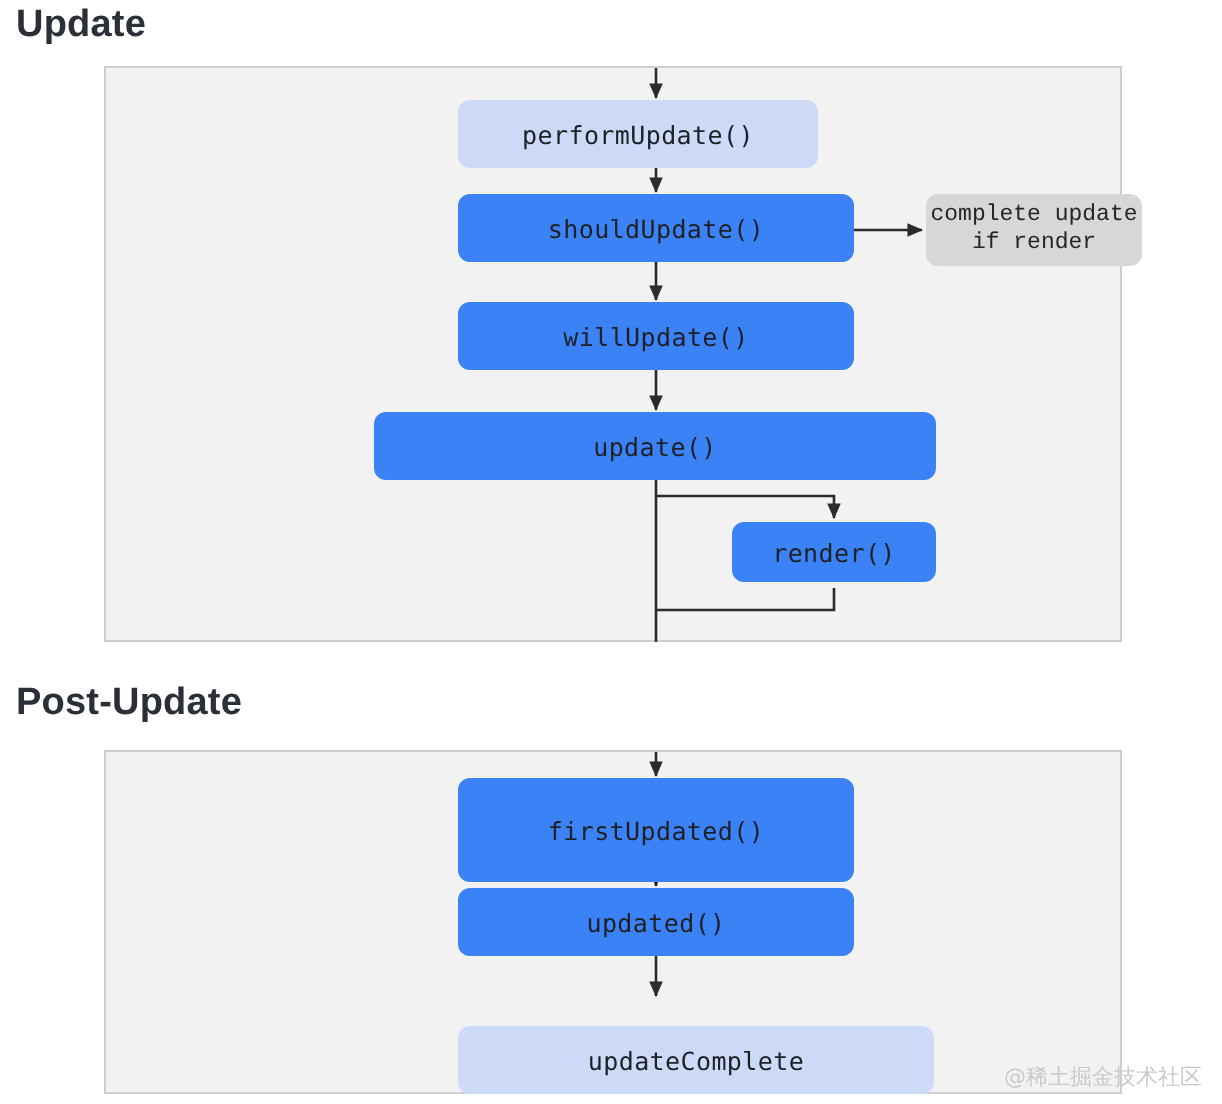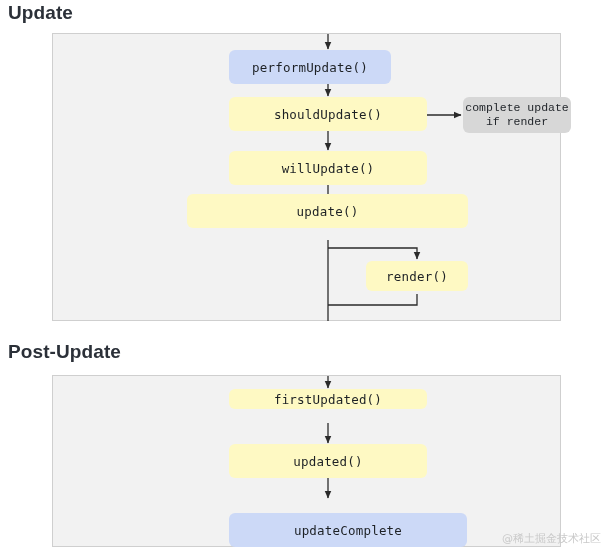--- a/index.html
+++ b/index.html
@@ -51,41 +51,41 @@
     display: flex;
     align-items: center;
     justify-content: center;
     font-family: "DejaVu Sans Mono", "Liberation Mono", monospace;
     font-size: 12.5px;
     color: #1d2125;
     letter-spacing: 0.2px;
     text-align: center;
     z-index: 3;
   }
-  .node.green { background: #fef9c3; }
+  .node.green { background: #3b82f6; }
   .node.blue  { background: #ccd9f7; }
   .node.gray  {
     background: #d7d7d7;
     font-family: Liberation Mono, monospace;
     font-size: 11.5px;
     line-height: 14px;
     letter-spacing: 0;
     color: #23272c;
   }
 
   
-  #node-perform-update { left: 229px; top:  50px; width: 162px; height: 34px; }
+  #node-perform-update { left: 229px; top:  50px; width: 180px; height: 34px; }
   #node-should-update  { left: 229px; top:  97px; width: 198px; height: 34px; }
   #node-will-update    { left: 229px; top: 151px; width: 198px; height: 34px; text-align: center; }
-  #node-update         { left: 187px; top: 194px; width: 281px; height: 34px; }
+  #node-update         { left: 187px; top: 206px; width: 281px; height: 34px; }
   #node-render         { left: 366px; top: 261px; width: 102px; height: 30px; }
   #node-complete-update{ left: 463px; top:  97px; width: 108px; height: 36px; }
 
   
-  #node-first-updated    { left: 229px; top: 389px; width: 198px; height: 20px; }
+  #node-first-updated    { left: 229px; top: 389px; width: 198px; height: 52px; }
   #node-updated          { left: 229px; top: 444px; width: 198px; height: 34px; }
   #node-update-complete  { left: 229px; top: 513px; width: 238px; height: 34px; }
 
   
   .edges {
     position: absolute;
     left: 0;
     top: 0;
     width: 611px;
     height: 552px;

